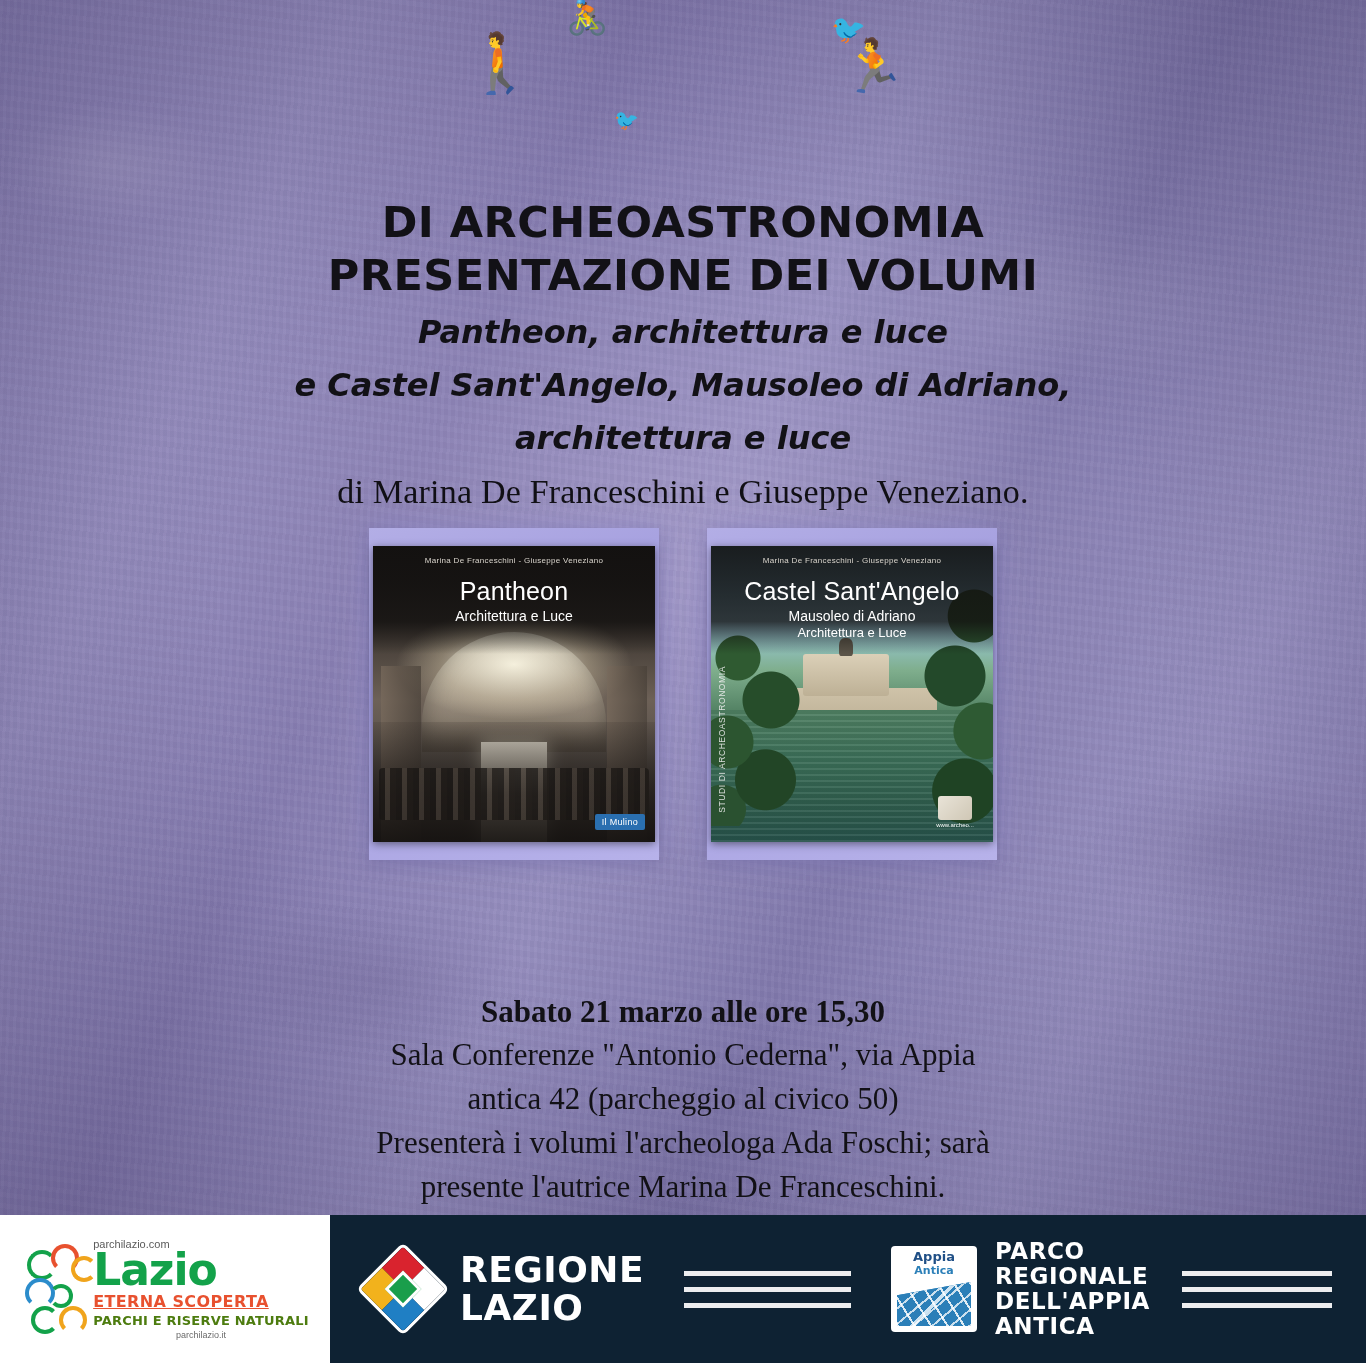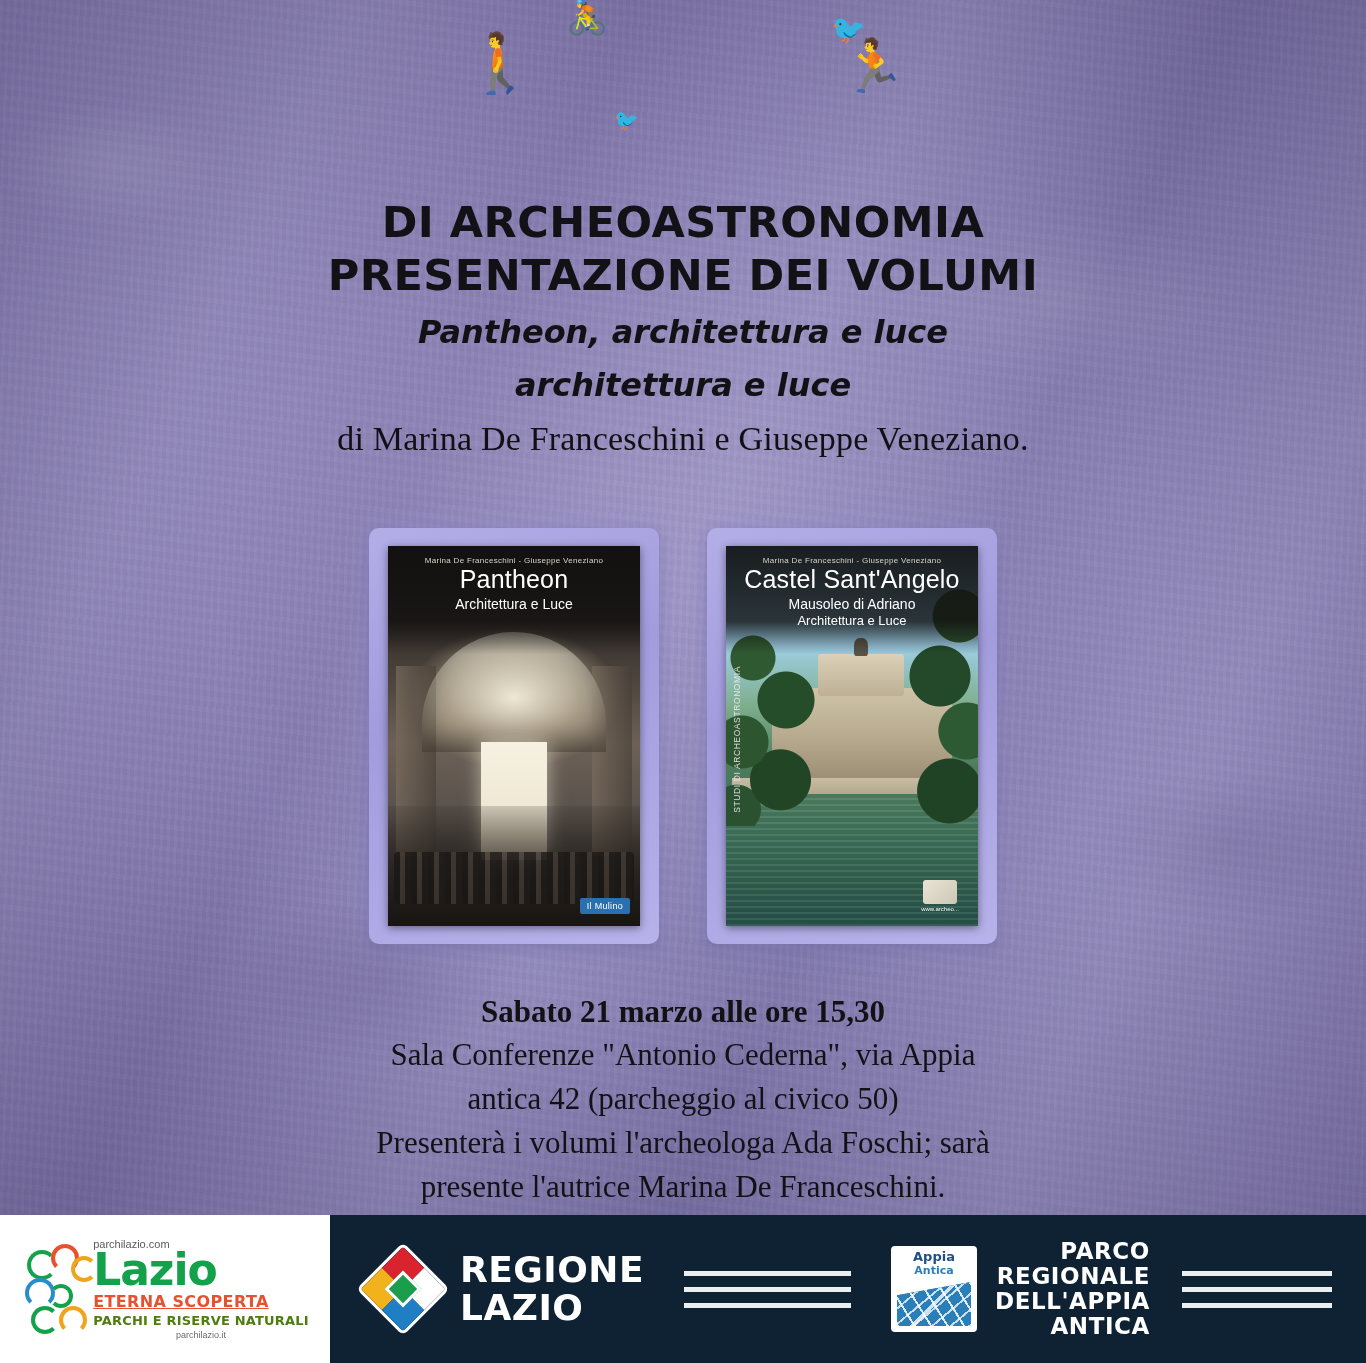--- a/index.html
+++ b/index.html
@@ -137,24 +137,24 @@
     position: absolute;
     top: 528px;
     left: 0;
     right: 0;
     display: flex;
     justify-content: center;
     gap: 48px;
   }
   .book-frame {
     width: 290px;
-    height: 416px;
-    padding: 18px 19px;
+    height: 332px;
+    padding: 18px 4px;
     box-sizing: border-box;
-    border-radius: 10px;
+    border-radius: 0;
     background: linear-gradient(160deg, #b3aee6 0%, #a29cdd 40%, #b7b2ea 100%);
     box-shadow: 0 0 26px rgba(150,145,210,.65), 0 4px 14px rgba(40,30,70,.25);
   }
   .book-cover {
     position: relative;
     width: 100%;
     height: 100%;
     overflow: hidden;
     box-shadow: 0 2px 8px rgba(0,0,0,.45);
   }
@@ -177,20 +177,21 @@
   .cov-authors {
     font-family: "Liberation Sans", sans-serif;
     font-size: 8px;
     color: #d9d4cc;
     letter-spacing: .3px;
   }
   .cov-title {
     font-family: "Liberation Sans", sans-serif;
     font-size: 25px;
     color: #ffffff;
+    margin-top: 12px;
     font-weight: 400;
     letter-spacing: .2px;
   }
   .cov-sub {
     font-family: "Liberation Sans", sans-serif;
     font-size: 14px;
     color: #ffffff;
     margin-top: 2px;
     font-weight: 400;
   }
@@ -574,21 +575,20 @@
       repeating-linear-gradient(-40deg, rgba(255,255,255,.75) 0 2px, rgba(255,255,255,0) 2px 12px);
   }
   .parco-text {
     font-family: "DejaVu Sans", sans-serif;
     font-weight: 700;
     color: #ffffff;
     font-size: 23px;
     line-height: 25px;
     letter-spacing: .6px;
     white-space: nowrap;
-    text-align: right;
   }
   .footer-bars2 {
     width: 150px;
     display: flex;
     flex-direction: column;
     gap: 11px;
     padding-left: 14px;
   }
 </style>
 </head>
@@ -605,20 +605,21 @@
       <span class="silhouette sil-bird1">🐦</span>
       <span class="silhouette sil-walker">🏃</span>
       <span class="silhouette sil-small">🐦</span>
     </div>
   </div>
 
   <div class="title-block">
     <h1 class="main-title">DI ARCHEOASTRONOMIA</h1>
     <h1 class="main-title">PRESENTAZIONE DEI VOLUMI</h1>
     <p class="subtitle-it">Pantheon, architettura e luce</p>
+    <p class="subtitle-it">e Castel Sant'Angelo, Mausoleo di Adriano,</p>
     <p class="subtitle-it">architettura e luce</p>
     <p class="authors">di Marina De Franceschini e Giuseppe Veneziano.</p>
   </div>
 
   <div class="books">
 
     <div class="book-frame">
       <div class="book-cover cover-pantheon">
         <div class="pn-col-l"></div>
         <div class="pn-col-r"></div>

